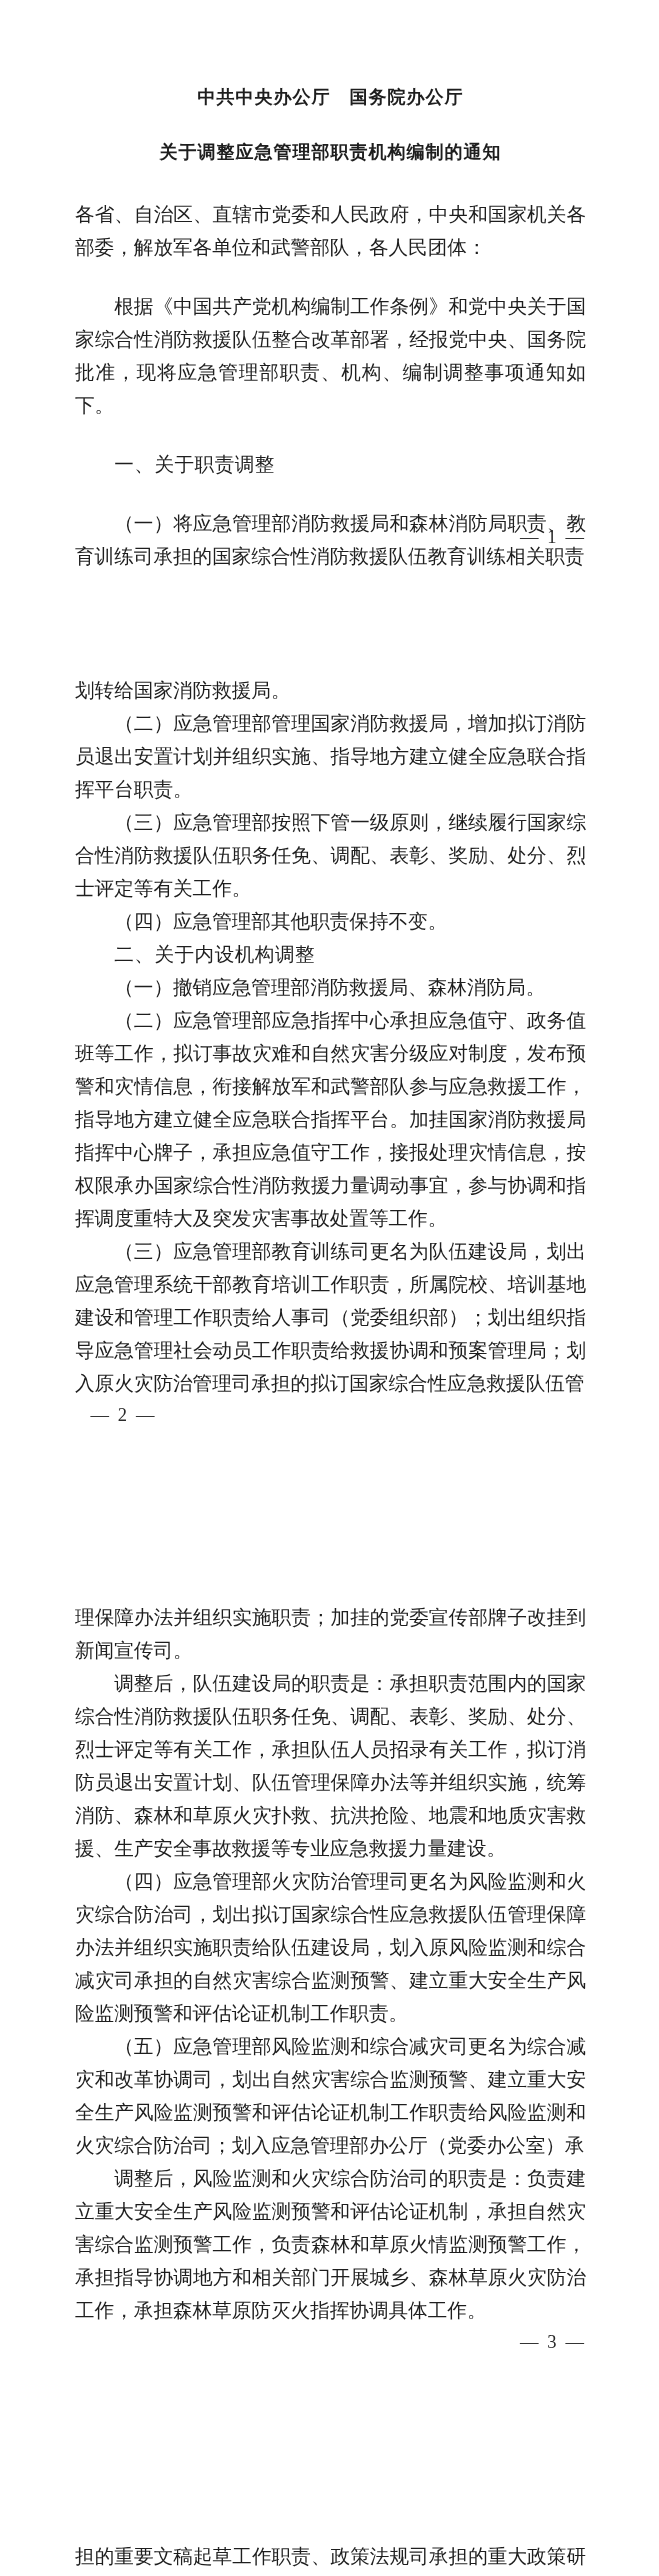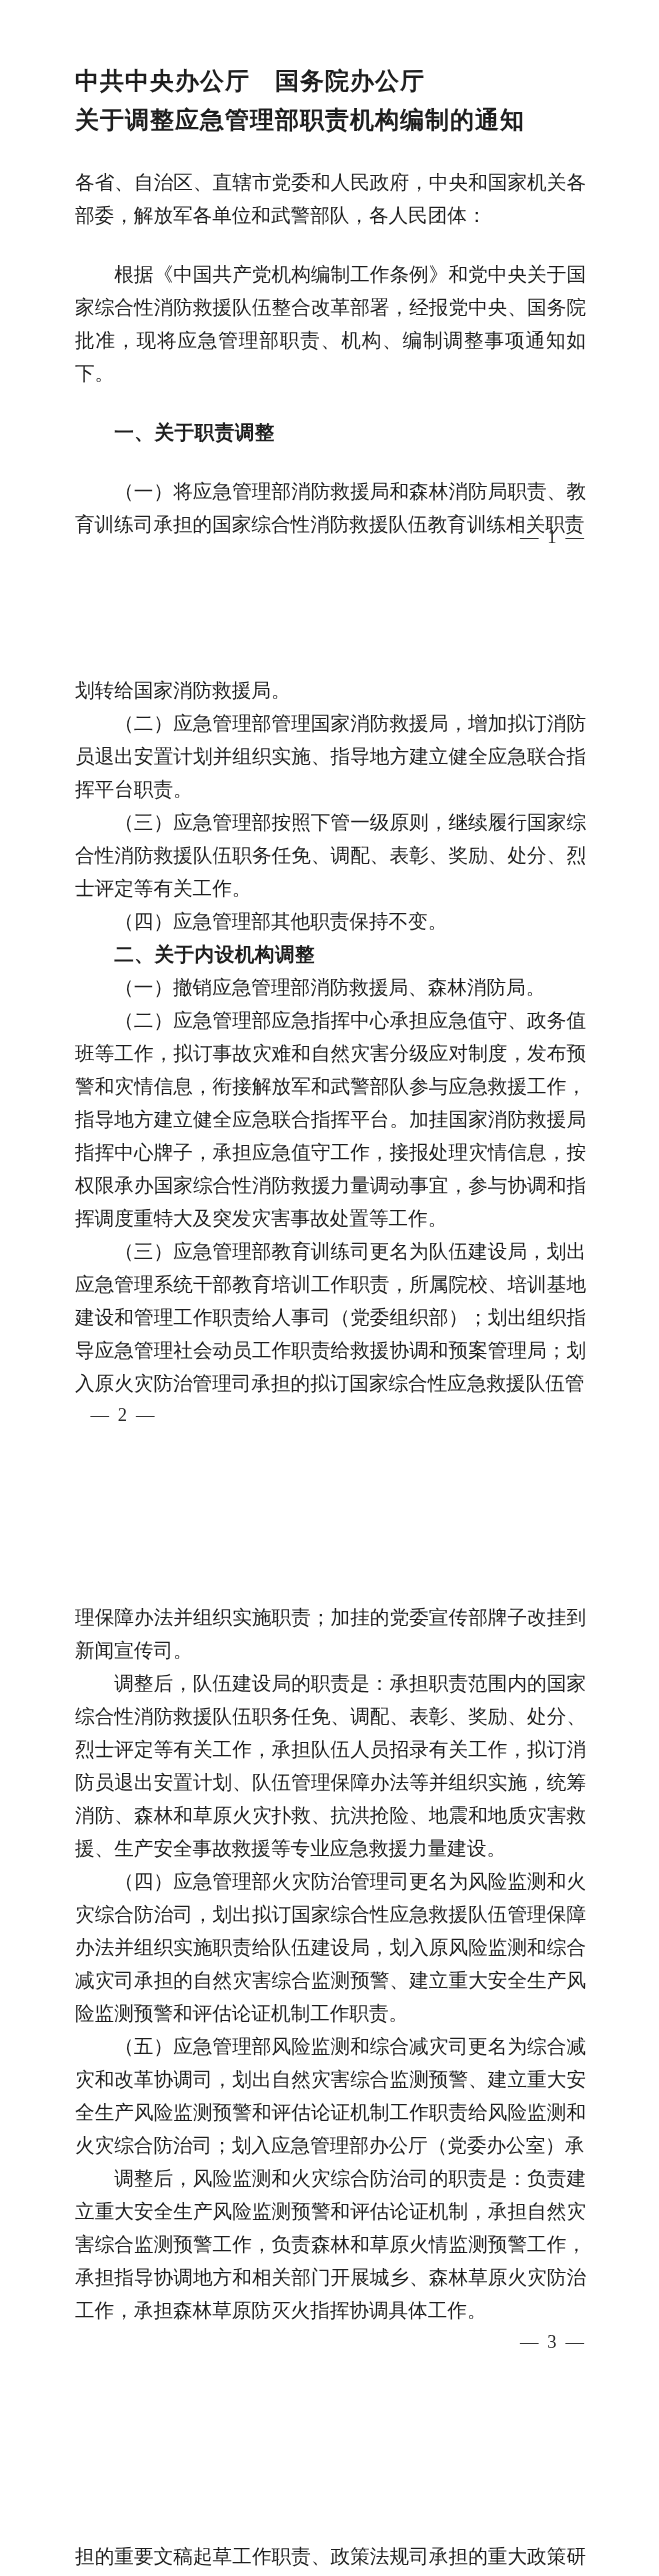--- a/index.html
+++ b/index.html
@@ -8,34 +8,34 @@
     background:#ffffff;color:#1e1e1e;
     font-family:"Liberation Serif","DejaVu Serif",serif;
     overflow:hidden;
   }
   .page{position:absolute;left:75px;width:511px;}
   .page-1{top:62px;}
   .page-2{top:674px;}
   .page-3{top:1601px;}
   .page-4{top:2540px;}
   .title{
-    margin:0;
-    font-size:24px;font-weight:700;line-height:39px;letter-spacing:1px;
+    margin:16px;text-align:center;
+    font-size:18px;font-weight:700;line-height:39px;letter-spacing:1px;
   }
   .body-block{margin-top:18.5px;}
   .para{
     margin:0;font-size:19.6px;line-height:33px;
     text-align:justify;text-justify:inter-character;
     text-indent:2em;
     word-break:break-all;
   }
   .page-1 .para{line-height:33px;margin-top:26px;}
   .no-indent{text-indent:0;}
   .heading{
-    font-weight:700;
+    font-weight:400;
     font-family:"Liberation Sans","DejaVu Sans",sans-serif;
     letter-spacing:0.5px;
   }
   .pagenum{
     position:absolute;width:100%;
     font-size:18.5px;line-height:33px;letter-spacing:2.1px;
     color:#2a2a2a;
   }
   .pagenum-right{text-align:right;top:459px;}
   .page-2 .pagenum, .page-4 .pagenum{top:725px;text-align:left;padding-left:15.5px;}

